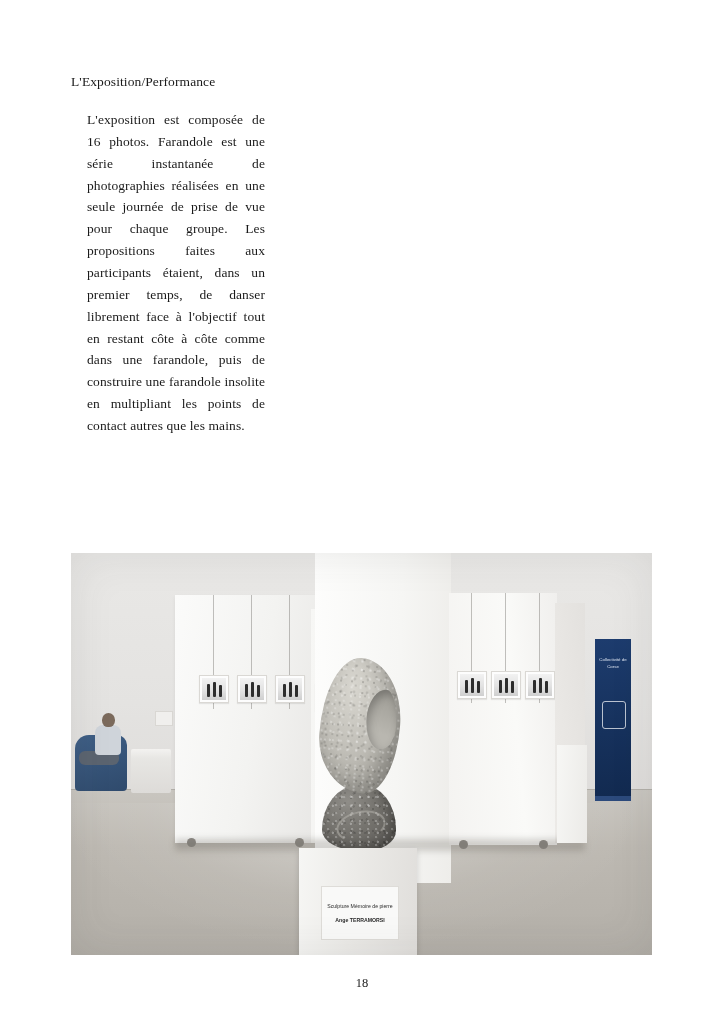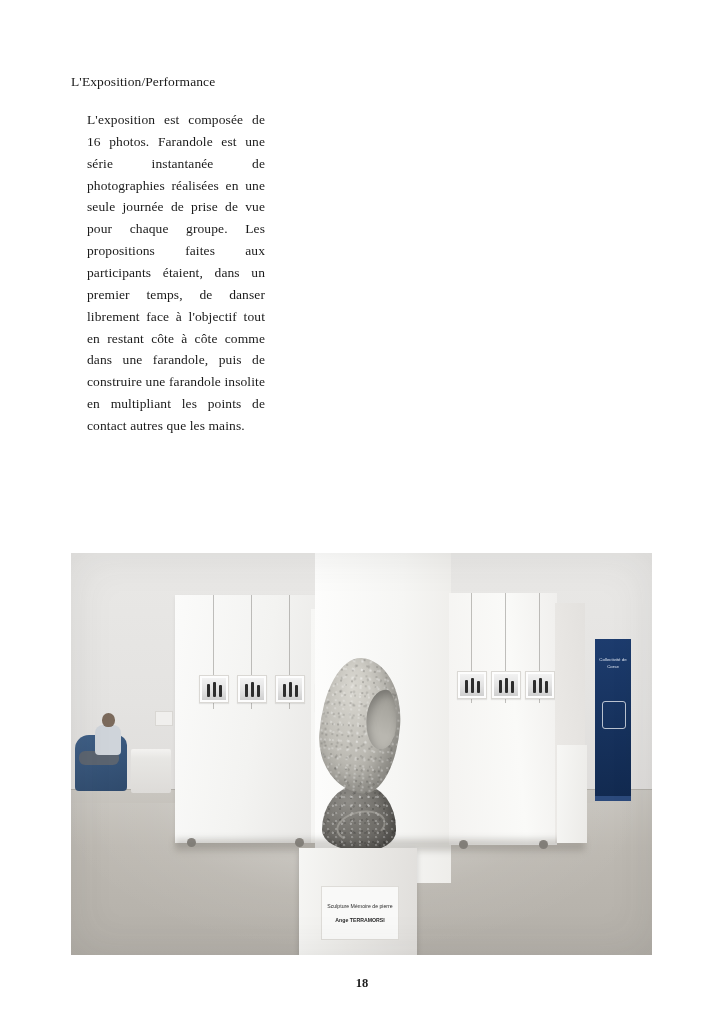--- a/index.html
+++ b/index.html
@@ -290,21 +290,20 @@
   }
   .page-number {
     position: absolute;
     left: 0;
     top: 972px;
     width: 724px;
     text-align: center;
     font-size: 12.5px;
     font-family: "Liberation Serif", serif;
     color: #1a1a1a;
-    font-weight: bold;
   }
 </style>
 </head>
 <body>
 
 <div class="page">
 
   <div class="text-block">
     <p class="heading">L'Exposition/Performance</p>
     <p class="body-par">L'exposition est composée de 16 photos. Farandole est une série instantanée de photographies réalisées en une seule journée de prise de vue pour chaque groupe. Les propositions faites aux participants étaient, dans un premier temps, de danser librement face à l'objectif tout en restant côte à côte comme dans une farandole, puis de construire une farandole insolite en multipliant les points de contact autres que les mains.</p>

